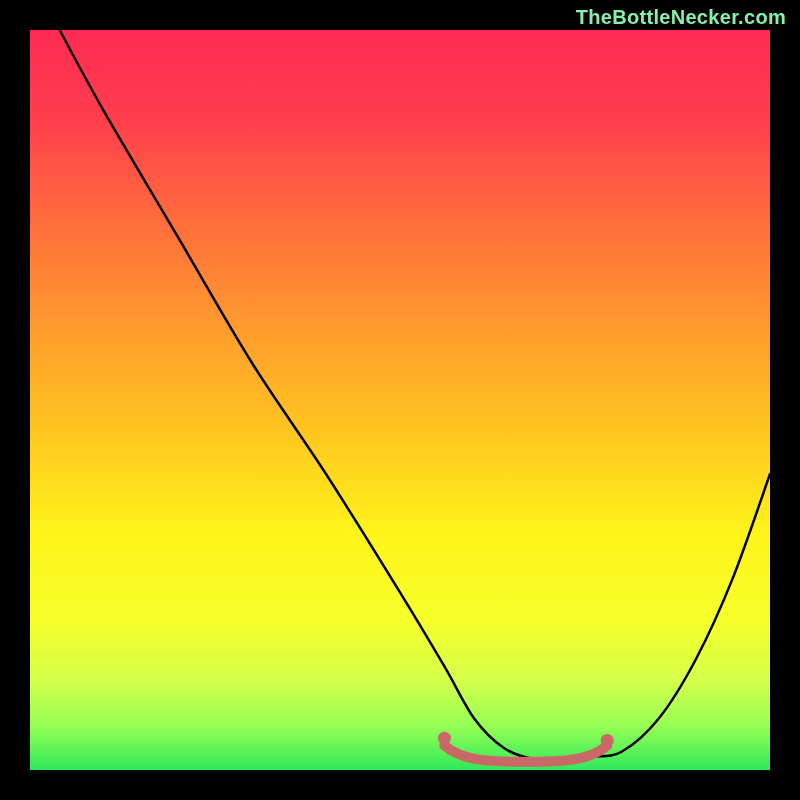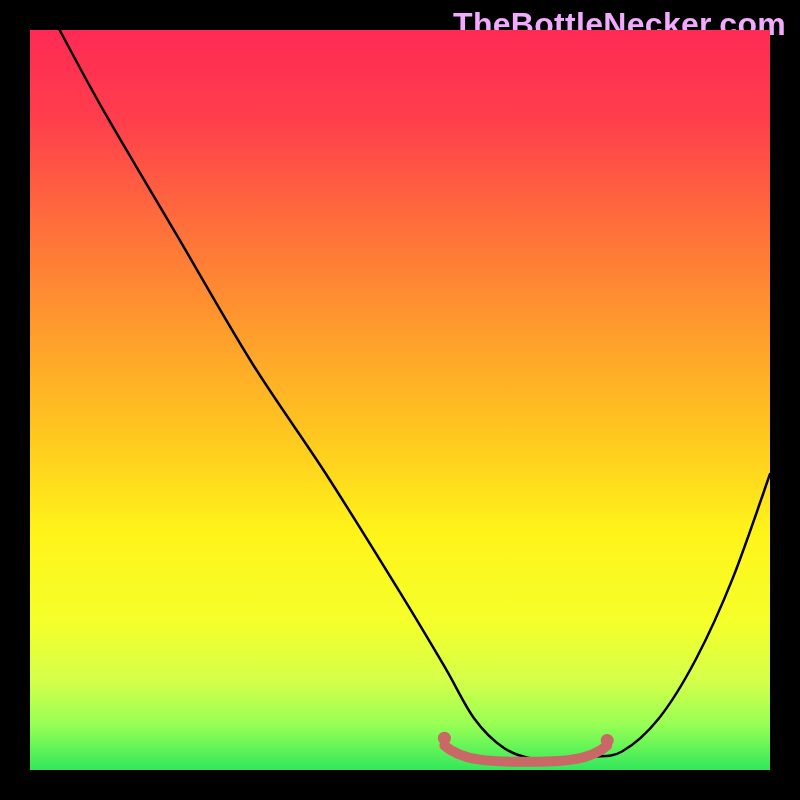--- a/index.html
+++ b/index.html
@@ -21,23 +21,23 @@
     left: 30px;
     top: 30px;
     width: 740px;
     height: 740px;
   }
   .watermark {
     position: absolute;
     top: 6px;
     right: 14px;
     font-family: Arial, Helvetica, sans-serif;
-    font-size: 32px;
+    font-size: 20px;
     font-weight: 700;
-    color: #f0abfc;
+    color: #86efac;
     letter-spacing: 0.3px;
     user-select: none;
   }
   svg { display: block; }
 </style>
 </head>
 <body>
 
 <div class="outer">
   <div class="watermark">TheBottleNecker.com</div>

